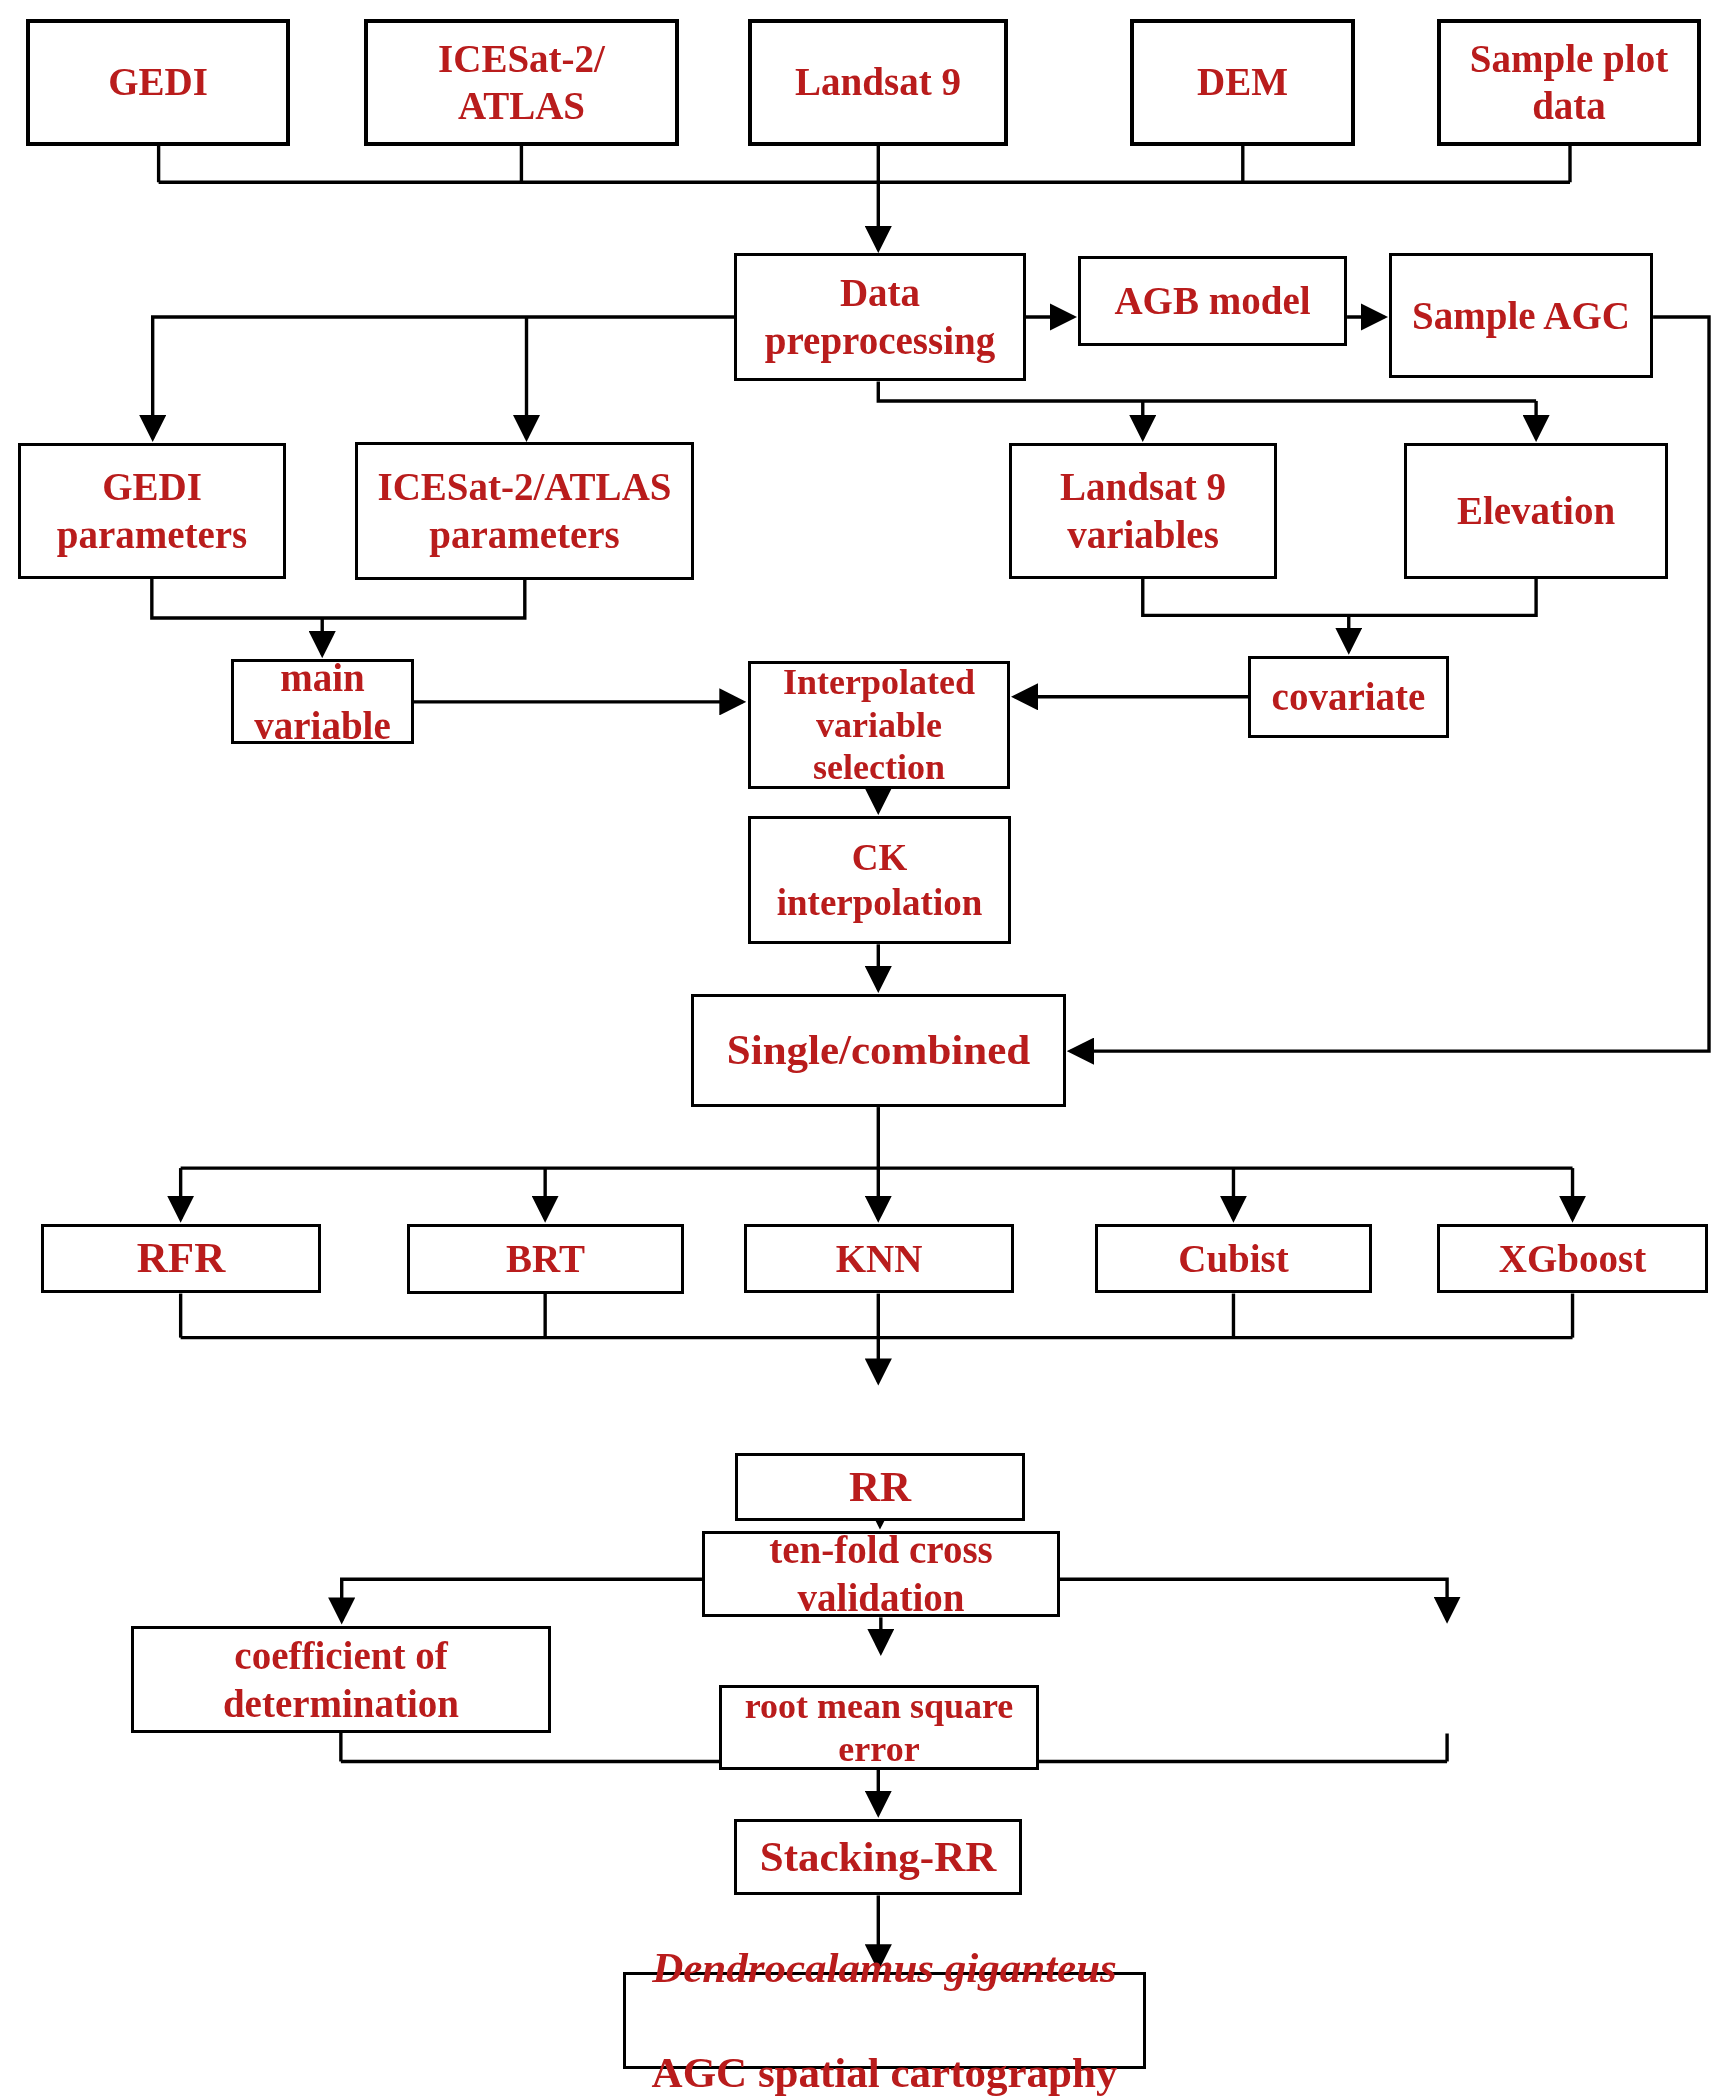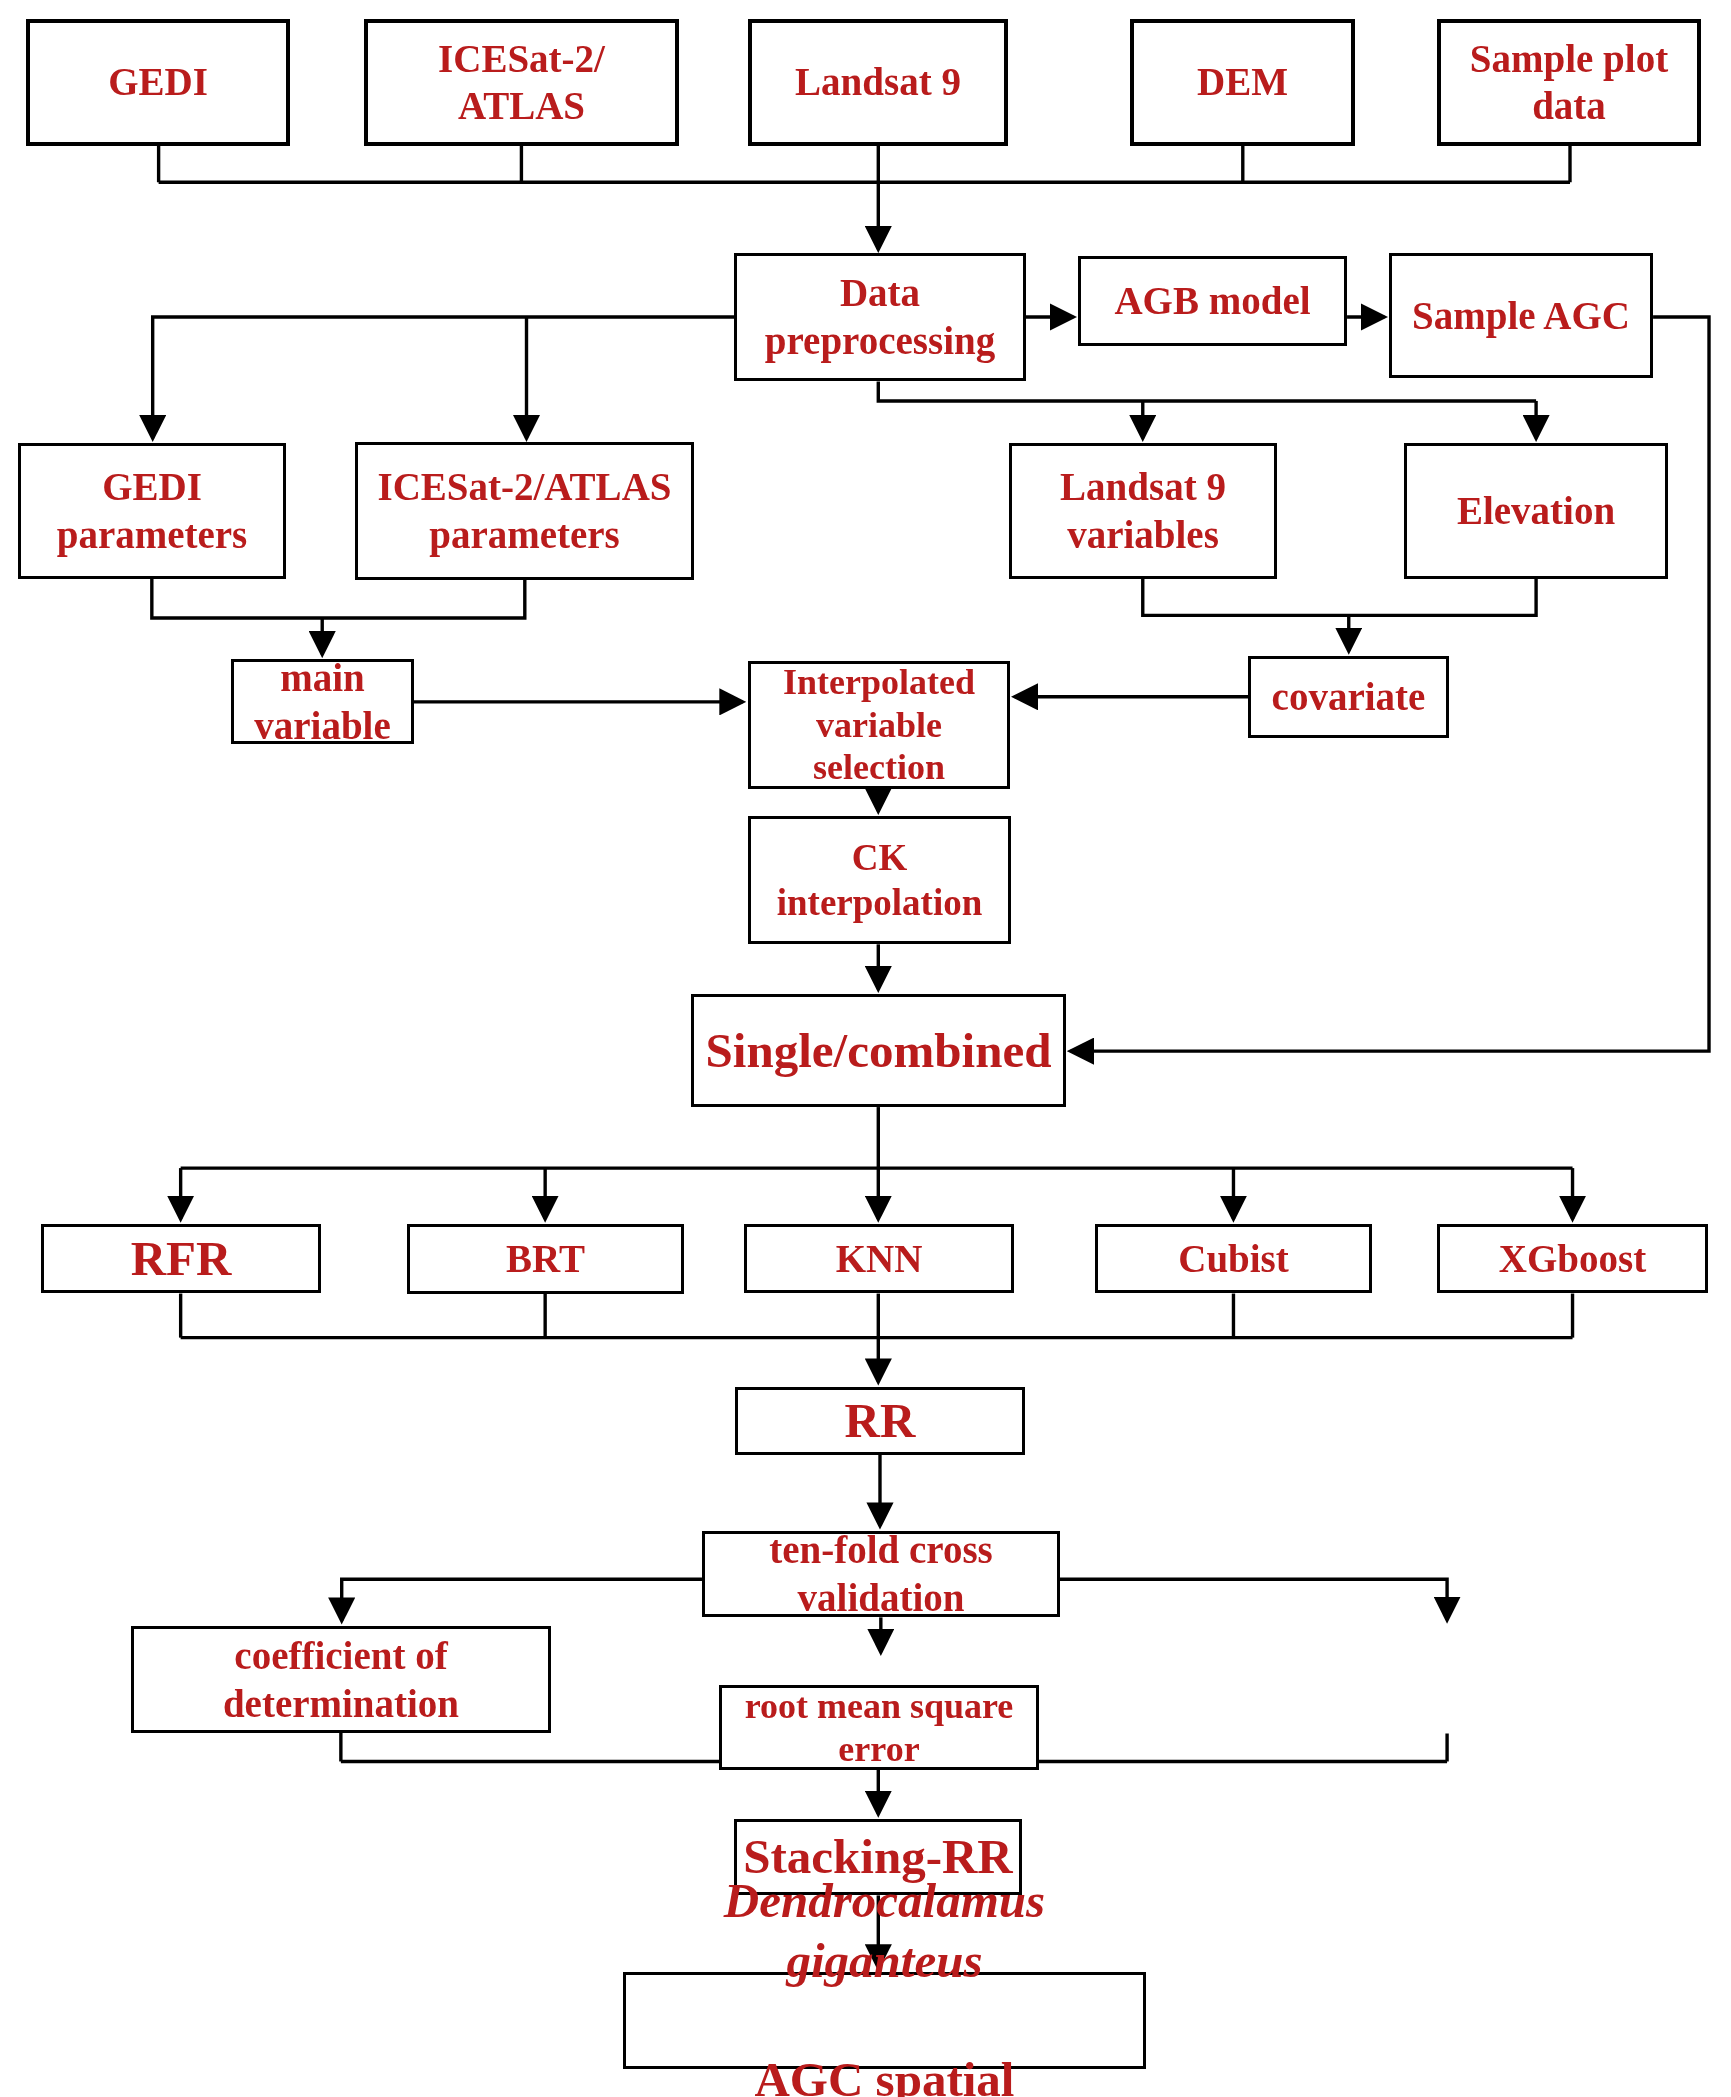--- a/index.html
+++ b/index.html
@@ -22,21 +22,21 @@
     justify-content: center;
     text-align: center;
     font-weight: bold;
     font-size: 39px;
     line-height: 1.22;
     white-space: pre-line;
   }
   .node.thick { border-width: 4.2px; }
   .fs42 { font-size: 36px; line-height: 1.18; margin-top: 28px; }
   .fs44 { font-size: 37px; }
-  .fs48 { font-size: 49px; }
+  .fs48 { font-size: 43px; }
   .italic { font-style: italic; }
 </style>
 </head>
 <body>
 
 <div id="canvas">
 
   <svg id="wires" width="1732" height="2098" viewBox="0 0 2043 2475">
     <defs>
       <marker id="arrow" viewBox="0 0 10 10" refX="8.6" refY="5" markerWidth="8" markerHeight="8" orient="auto-start-reverse">
@@ -137,21 +137,21 @@
   <div class="node fs44" style="left:748px;top:816px;width:263px;height:128px">CK
 interpolation</div>
   <div class="node fs48" style="left:691px;top:994px;width:375px;height:113px">Single/combined</div>
 
   <div class="node fs48" style="left:41px;top:1224px;width:280px;height:69px">RFR</div>
   <div class="node" style="left:407px;top:1224px;width:277px;height:70px">BRT</div>
   <div class="node" style="left:744px;top:1224px;width:270px;height:69px">KNN</div>
   <div class="node" style="left:1095px;top:1224px;width:277px;height:69px">Cubist</div>
   <div class="node" style="left:1437px;top:1224px;width:271px;height:69px">XGboost</div>
 
-  <div class="node fs48" style="left:735px;top:1387px;width:290px;height:68px">RR</div>
+  <div class="node fs48" style="left:735px;top:1453px;width:290px;height:68px">RR</div>
   <div class="node" style="left:702px;top:1531px;width:358px;height:86px">ten-fold cross
 validation</div>
 
   <div class="node" style="left:131px;top:1626px;width:420px;height:107px">coefficient of
 determination</div>
   <div class="node fs42" style="left:719px;top:1657px;width:320px;height:85px">root mean square
 error</div>
 
   <div class="node fs48" style="left:734px;top:1819px;width:288px;height:76px">Stacking-RR</div>
   <div class="node fs48" style="left:623px;top:1972px;width:523px;height:97px">

